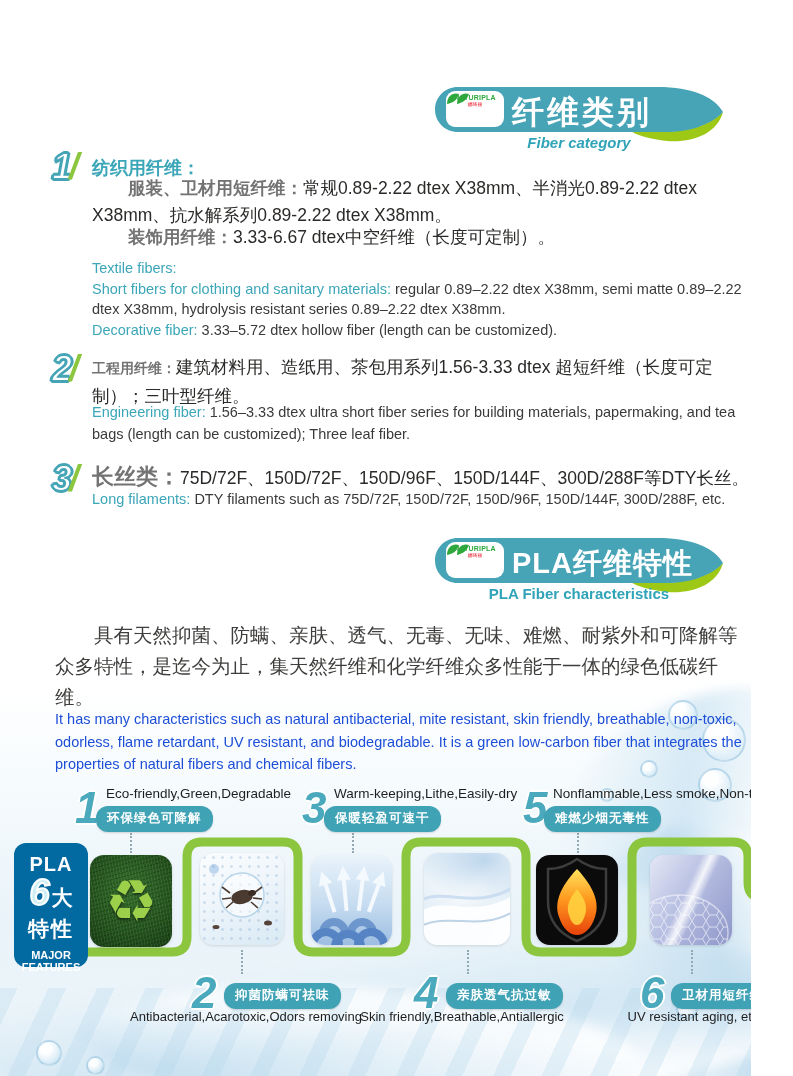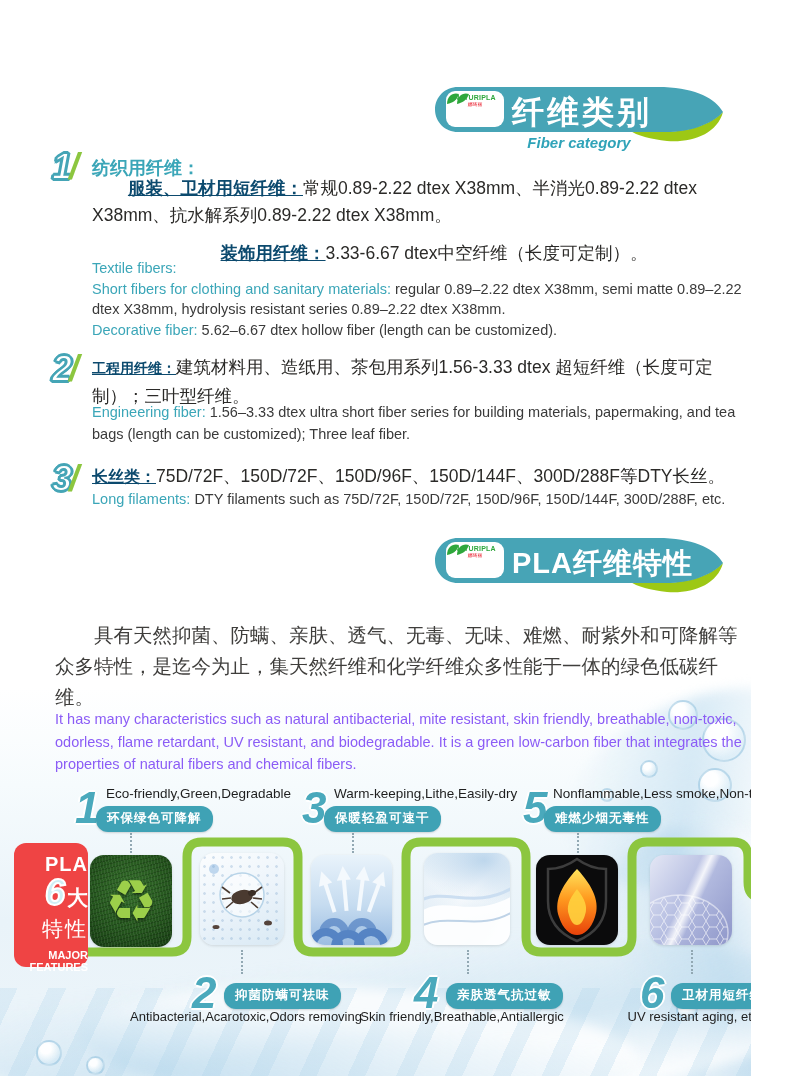--- a/index.html
+++ b/index.html
@@ -18,31 +18,31 @@
   .badge-title.small{font-size:29px;letter-spacing:1px;top:7px;}
   .badge-sub{position:absolute;width:290px;text-align:center;color:#2FA3B8;font-size:15px;font-weight:bold;}
 
   
   .sec-num{position:absolute;font-style:italic;font-weight:bold;font-size:36px;line-height:1;}
   .sec-num .n{color:#fff;-webkit-text-stroke:2px #45A5B6;
               text-shadow:-2px 0 #45A5B6,2px 0 #45A5B6,0 -2px #45A5B6,0 2px #45A5B6;}
   .sec-num .s{color:#8CC63F;margin-left:-3px;}
 
   .cn{font-size:17.5px;line-height:27px;color:#2b2a28;}
-  .cn .lbl{color:#0c4a6e;font-weight:bold;text-decoration:underline;}
+  .cn .lbl{color:#737373;font-weight:bold;}
   .cn-title{position:absolute;font-size:18px;font-weight:bold;color:#3BA6B8;}
   .en{font-size:14.5px;line-height:20.5px;color:#3a3a3a;}
   .en .lbl{color:#3BA6B8;}
   .blk{position:absolute;margin:0;}
 
   
   .intro-cn{position:absolute;left:55px;top:620px;width:690px;font-size:19.5px;line-height:31px;
             color:#3f3e3c;text-indent:39px;font-weight:500;margin:0;}
   .intro-en{position:absolute;left:55px;top:708px;width:690px;font-size:14.5px;line-height:22.5px;
-            color:#8b5cf6;margin:0;}
+            color:#1d4ed8;margin:0;}
 
   
   .feat-bg{position:absolute;left:0;top:688px;width:793px;height:388px;
            background:linear-gradient(180deg,#ffffff 0%,#f6fbfd 25%,#e9f3f9 60%,#edf5fa 100%);}
   .fold{position:absolute;border-radius:50%;filter:blur(6px);}
   .fold1{left:560px;top:10px;width:290px;height:180px;transform:rotate(-22deg);
          background:linear-gradient(120deg,rgba(255,255,255,0) 10%,rgba(186,218,238,.55) 45%,rgba(255,255,255,.9) 75%);}
   .fold2{left:600px;top:130px;width:240px;height:280px;transform:rotate(-32deg);
          background:linear-gradient(100deg,rgba(255,255,255,0) 15%,rgba(176,211,234,.5) 50%,rgba(255,255,255,.85) 80%);}
   .fold3{left:-40px;top:250px;width:880px;height:170px;transform:rotate(-3deg);
@@ -58,27 +58,27 @@
   .feat-num{position:absolute;font-style:italic;font-weight:bold;font-size:44px;line-height:1;color:#4AA9BC;
             text-shadow:-2px 0 #fff,2px 0 #fff,0 -2px #fff,0 2px #fff;z-index:6;}
   .feat-en-top{position:absolute;font-size:13.5px;color:#1e1e1e;white-space:nowrap;z-index:6;}
   .pill{position:absolute;background:#3FA2B5;color:#fff;font-size:12.5px;font-weight:bold;
         padding:4px 11px 5px;border-radius:12px;white-space:nowrap;letter-spacing:1px;z-index:6;
         box-shadow:0 1px 2px rgba(0,0,0,.15);}
   .feat-en-bot{position:absolute;transform:translateX(-50%);font-size:13px;color:#1e1e1e;white-space:nowrap;z-index:6;}
   .dot-v{position:absolute;width:0;border-left:2px dotted #92a8b3;z-index:5;}
 
   
-  .pla-box{position:absolute;left:14px;top:843px;width:74px;height:124px;background:#ef4444;
-           border-radius:12px;z-index:7;color:#fff;text-align:right;box-sizing:border-box;padding-top:10px;}
+  .pla-box{position:absolute;left:14px;top:843px;width:74px;height:124px;background:#0369a1;
+           border-radius:12px;z-index:7;color:#fff;text-align:center;box-sizing:border-box;padding-top:10px;}
   .pla-box .b1{font-size:20px;font-weight:bold;letter-spacing:1px;}
   .pla-box .b2{font-size:21px;font-weight:bold;margin-top:0px;line-height:34px;}
   .pla-box .b2 .six{font-size:36px;font-style:italic;font-weight:bold;color:#CFEFF5;
                     -webkit-text-stroke:2px #fff;margin-right:2px;}
-  .pla-box .b3{font-size:21px;font-weight:normal;letter-spacing:2px;}
+  .pla-box .b3{font-size:21px;font-weight:bold;letter-spacing:2px;}
   .pla-box .b4{font-size:11px;font-weight:bold;line-height:12px;margin-top:6px;letter-spacing:0;}
 
   
   .tile{position:absolute;border-radius:14px;overflow:hidden;z-index:6;box-shadow:0 1px 3px rgba(0,0,0,.12);}
   .tile svg{position:absolute;left:0;top:0;}
   .t1{left:90px;top:855px;width:82px;height:92px;
       background:radial-gradient(circle at 50% 40%,#356f2b 0%,#24541d 60%,#173c13 100%);}
   .t1 .speck{position:absolute;inset:0;
       background:repeating-linear-gradient(80deg,rgba(255,255,255,.07) 0 1px,transparent 1px 3px),
                  repeating-linear-gradient(-15deg,rgba(0,0,0,.18) 0 1px,transparent 1px 4px);}
@@ -144,60 +144,61 @@
     </div>
     <div class="badge-title">纤维类别</div>
   </div>
   <div class="badge-sub" style="left:434px;top:134px;font-style:italic;">Fiber category</div>
 
   <div class="sec-num" style="left:52px;top:149px;"><span class="n">1</span><span class="s">/</span></div>
   <div class="cn-title" style="left:92px;top:156px;">纺织用纤维：</div>
   <p class="blk cn" style="left:92px;top:175px;width:648px;text-indent:36px;">
     <span class="lbl">服装、卫材用短纤维：</span><span>常规0.89-2.22 dtex X38mm、半消光0.89-2.22 dtex X38mm、抗水解系列0.89-2.22 dtex X38mm。</span>
   </p>
-  <p class="blk cn" style="left:92px;top:240px;width:648px;text-indent:36px;text-align:center;">
+  <p class="blk cn" style="left:92px;top:224px;width:648px;text-indent:36px;">
     <span class="lbl">装饰用纤维：</span><span>3.33-6.67 dtex中空纤维（长度可定制）。</span>
   </p>
   <p class="blk en" style="left:92px;top:258px;width:650px;">
     <span class="lbl">Textile fibers:</span><br>
     <span class="lbl">Short fibers for clothing and sanitary materials: </span><span>regular 0.89–2.22 dtex X38mm, semi matte 0.89–2.22 dtex X38mm, hydrolysis resistant series 0.89–2.22 dtex X38mm.</span><br>
-    <span class="lbl">Decorative fiber: </span><span>5.62–6.67 dtex hollow fiber (length can be customized).</span>
+    <span class="lbl">Decorative fiber: </span><span>3.33–5.72 dtex hollow fiber (length can be customized).</span>
   </p>
 
   <div class="sec-num" style="left:52px;top:351px;"><span class="n">2</span><span class="s">/</span></div>
   <p class="blk cn" style="left:92px;top:353px;width:648px;line-height:28px;">
     <span class="lbl" style="font-size:14px;">工程用纤维：</span><span>建筑材料用、造纸用、茶包用系列1.56-3.33 dtex 超短纤维（长度可定制）；三叶型纤维。</span>
   </p>
   <p class="blk en" style="left:92px;top:402px;width:644px;line-height:21.5px;">
     <span class="lbl">Engineering fiber: </span><span>1.56–3.33 dtex ultra short fiber series for building materials, papermaking, and tea bags (length can be customized); Three leaf fiber.</span>
   </p>
 
   <div class="sec-num" style="left:52px;top:461px;"><span class="n">3</span><span class="s">/</span></div>
   <p class="blk cn" style="left:92px;top:463px;width:660px;">
-    <span class="lbl" style="font-size:16px;">长丝类：</span><span>75D/72F、150D/72F、150D/96F、150D/144F、300D/288F等DTY长丝。</span>
+    <span class="lbl" style="font-size:22px;">长丝类：</span><span>75D/72F、150D/72F、150D/96F、150D/144F、300D/288F等DTY长丝。</span>
   </p>
   <p class="blk en" style="left:92px;top:489px;width:680px;">
     <span class="lbl">Long filaments: </span><span>DTY filaments such as 75D/72F, 150D/72F, 150D/96F, 150D/144F, 300D/288F, etc.</span>
   </p>
 
   <div class="badge" style="left:434px;top:537px;">
     <svg width="290" height="58" viewBox="0 0 290 58">
       <path d="M195 44 C245 50 272 42 289 26 C283 48 258 57 233 55 C217 53 203 50 195 44 Z" fill="#9DC815"></path>
       <path d="M24 1 L230 1 C263 3 281 12 289 26 C276 40 252 47 228 46 L24 46 C11 46 1 36 1 23.5 C1 11 11 1 24 1 Z" fill="#47A4B6"></path>
     </svg>
     <div class="badge-logo">
       <svg width="24" height="14" viewBox="0 0 24 14">
         <path d="M1,13 C1,5 7,1 13,3 C11,9 7,12 1,13 Z" fill="#2EA73C"></path>
         <path d="M11,13 C11,5 17,1 23,3 C21,9 16,12 11,13 Z" fill="#2EA73C"></path>
       </svg>
       <span class="lname">NATURIPLA</span>
       <span class="lsub">娜琦丽</span>
     </div>
     <div class="badge-title small">PLA纤维特性</div>
   </div>
+  <div class="badge-sub" style="left:434px;top:585px;">PLA Fiber characteristics</div>
 
   <p class="intro-cn">具有天然抑菌、防螨、亲肤、透气、无毒、无味、难燃、耐紫外和可降解等众多特性，是迄今为止，集天然纤维和化学纤维众多性能于一体的绿色低碳纤维。</p>
   <p class="intro-en">It has many characteristics such as natural antibacterial, mite resistant, skin friendly, breathable, non-toxic, odorless, flame retardant, UV resistant, and biodegradable. It is a green low-carbon fiber that integrates the properties of natural fibers and chemical fibers.</p>
 
   <svg class="snake" width="793" height="240" viewBox="0 0 793 240">
     <path d="M 82 172 L 172 172 Q 187 172 187 157 L 187 77 Q 187 62 202 62 L 283 62 Q 298 62 298 77 L 298 157 Q 298 172 313 172 L 391 172 Q 406 172 406 157 L 406 77 Q 406 62 421 62 L 511 62 Q 526 62 526 77 L 526 157 Q 526 172 541 172 L 617 172 Q 632 172 632 157 L 632 77 Q 632 62 647 62 L 733 62 Q 748 62 748 77 L 748 102 Q 748 117 760 117 L 764 117" fill="none" stroke="#8CC63F" stroke-width="9" stroke-linecap="round"></path>
     <polygon points="764,106 784,117 764,128" fill="#8CC63F"></polygon>
   </svg>
 
   <div class="feat-num" style="left:75px;top:786px;">1</div>

